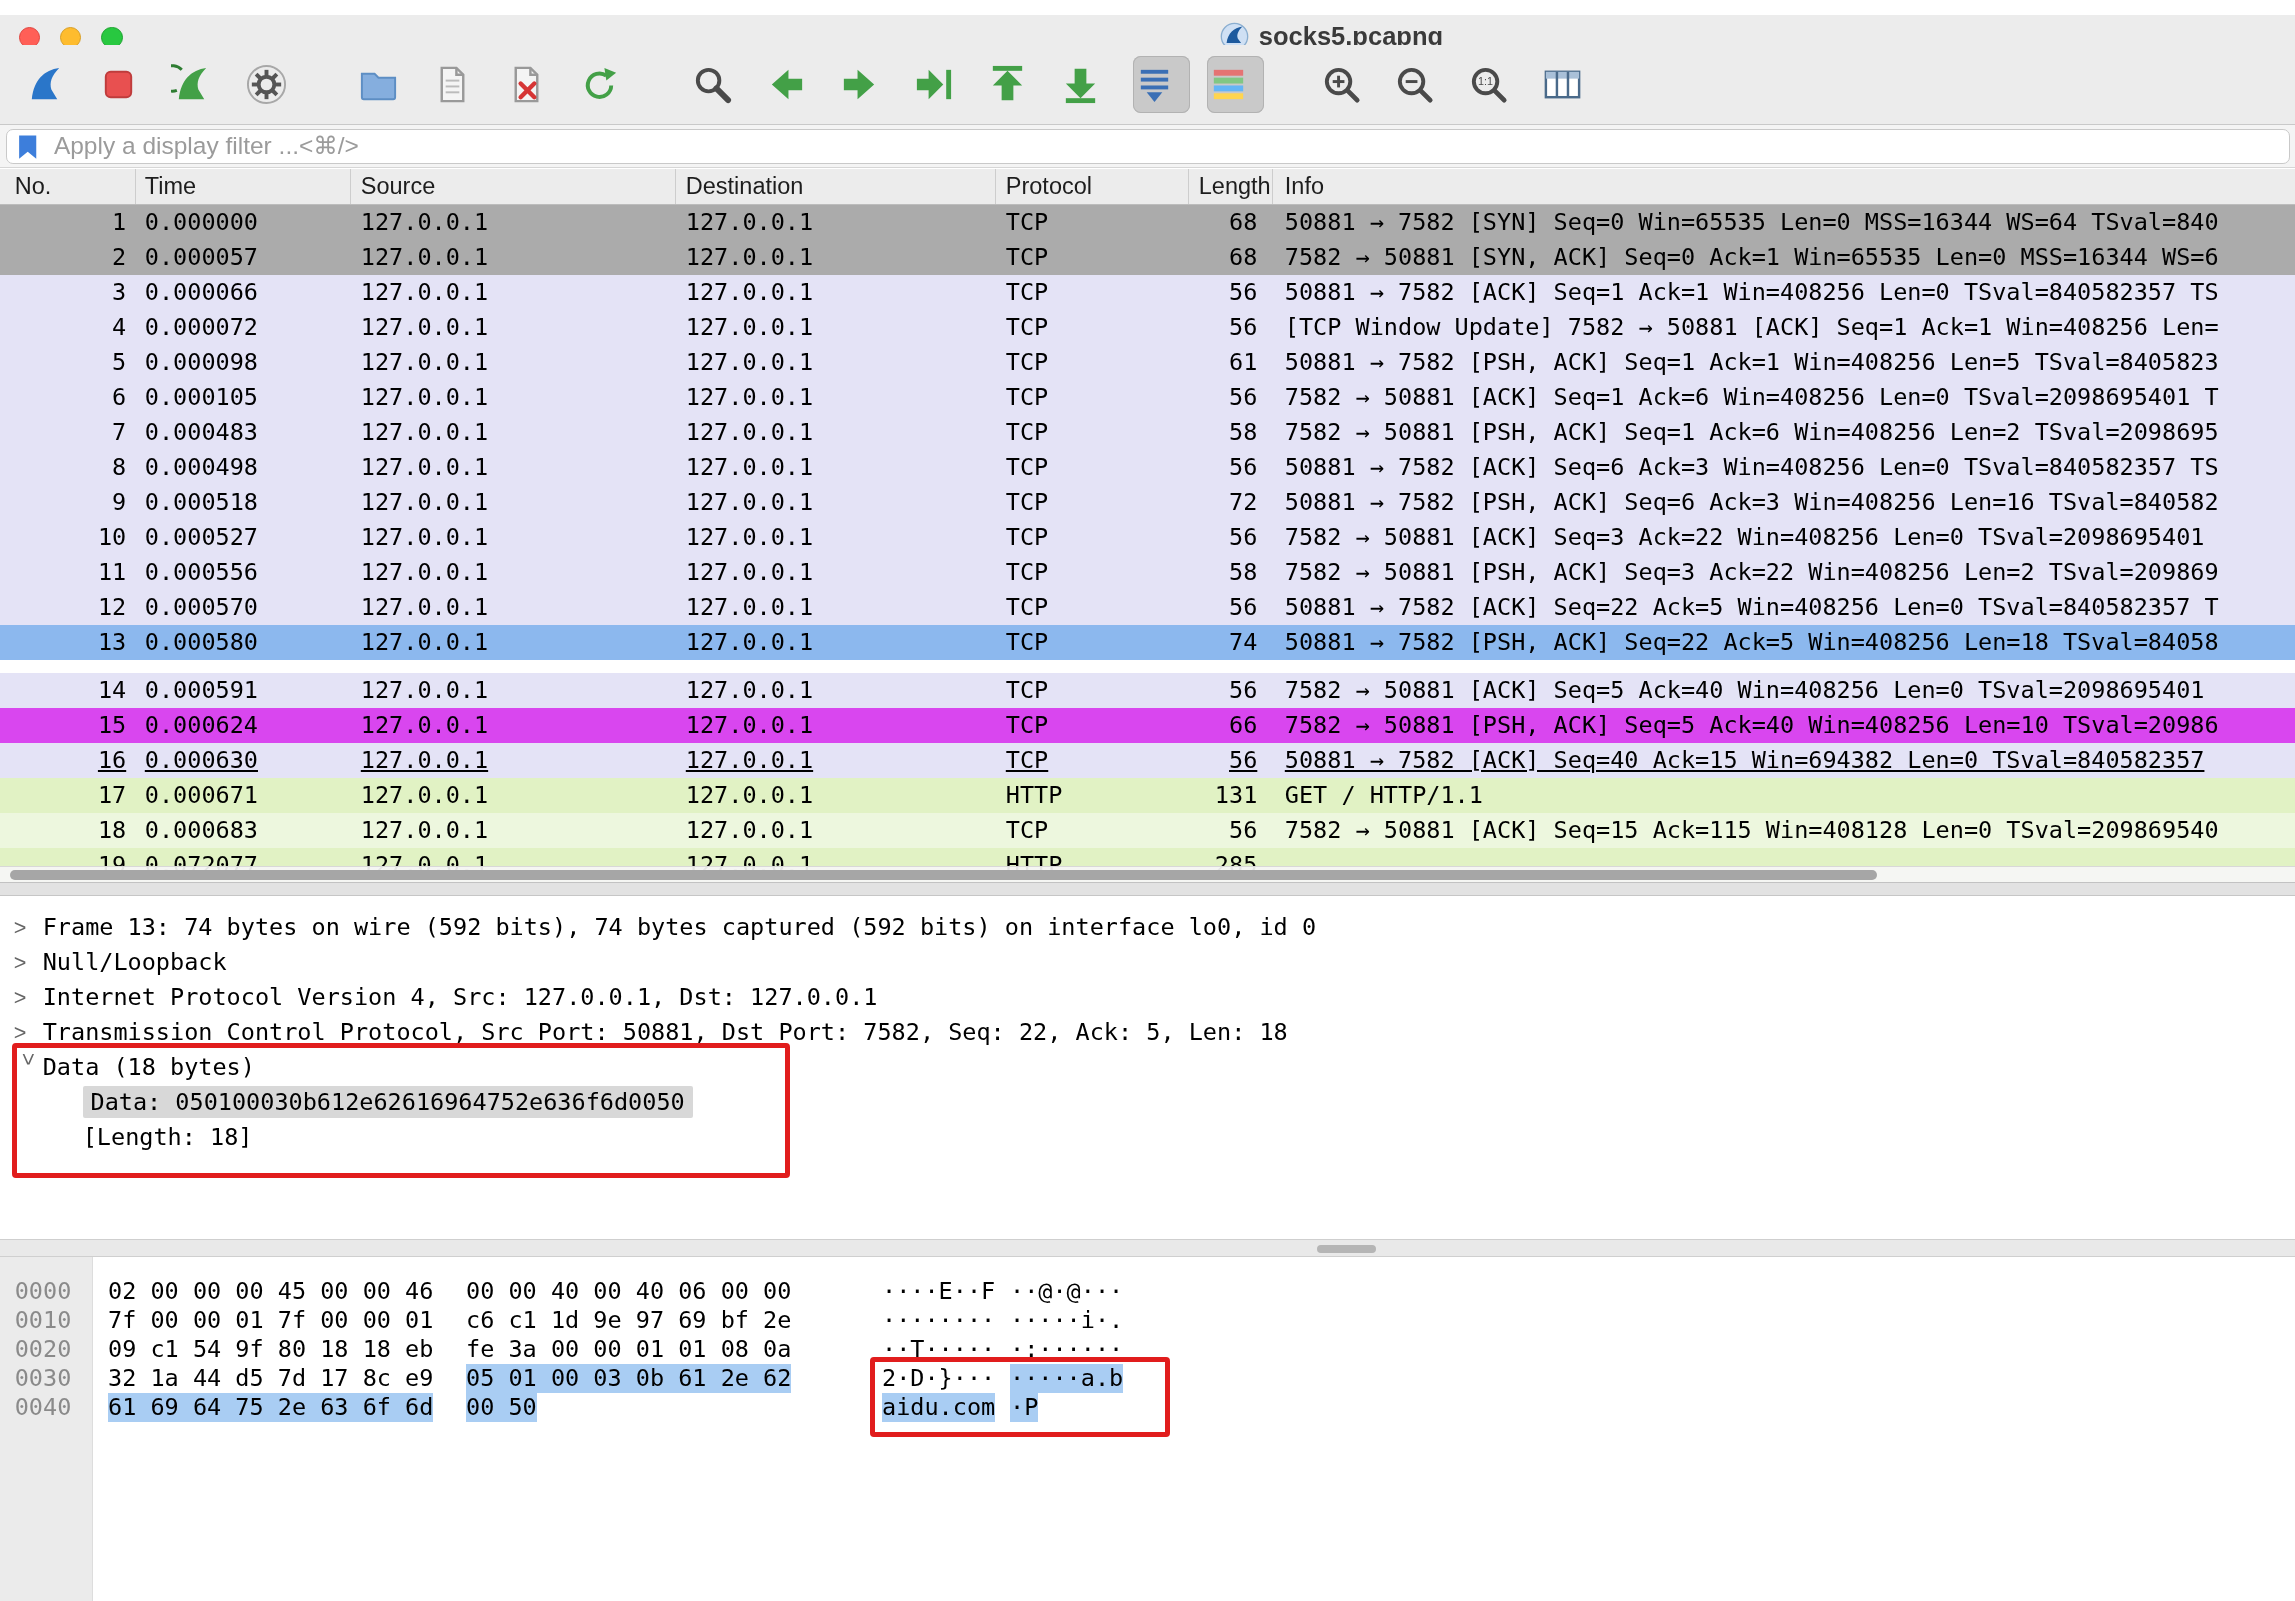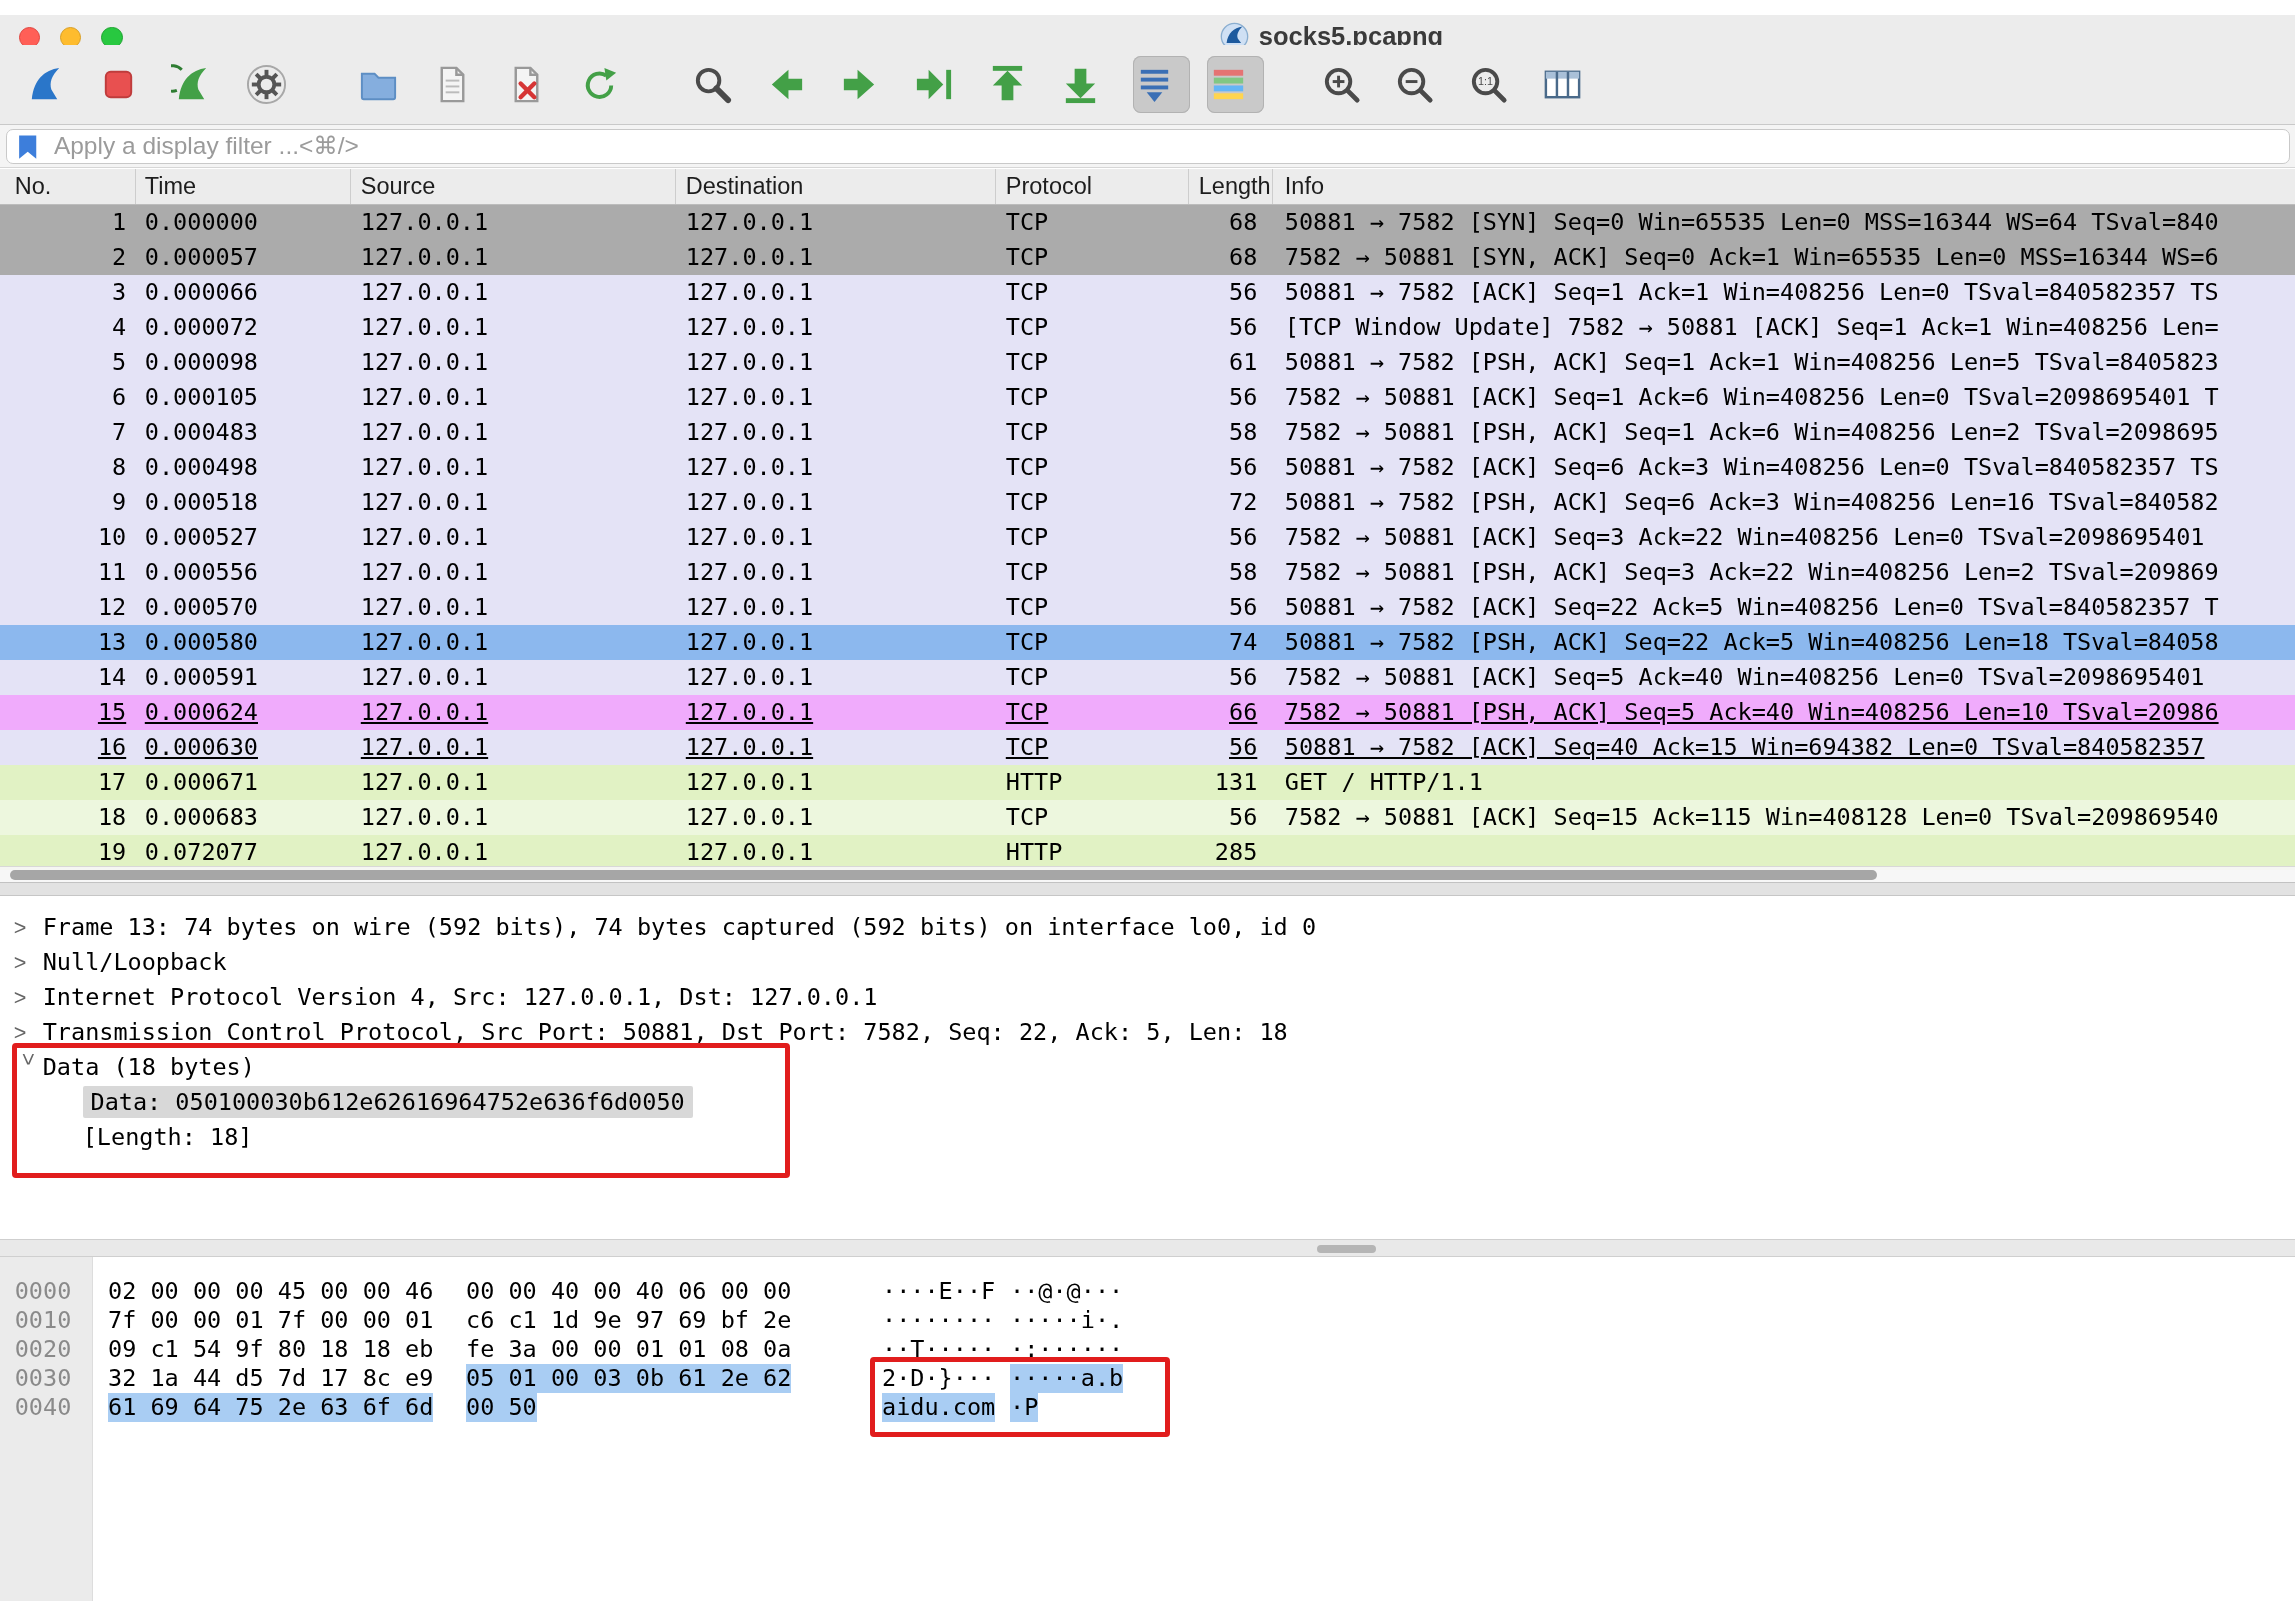--- a/index.html
+++ b/index.html
@@ -270,22 +270,22 @@
       <div class="prow" style="background: rgb(228, 227, 246);"><div class="c-no">4</div><div class="c-time">0.000072</div><div class="c-source">127.0.0.1</div><div class="c-destination">127.0.0.1</div><div class="c-protocol">TCP</div><div class="c-length">56</div><div class="c-info">[TCP Window Update] 7582 → 50881 [ACK] Seq=1 Ack=1 Win=408256 Len=</div></div>
       <div class="prow" style="background: rgb(228, 227, 246);"><div class="c-no">5</div><div class="c-time">0.000098</div><div class="c-source">127.0.0.1</div><div class="c-destination">127.0.0.1</div><div class="c-protocol">TCP</div><div class="c-length">61</div><div class="c-info">50881 → 7582 [PSH, ACK] Seq=1 Ack=1 Win=408256 Len=5 TSval=8405823</div></div>
       <div class="prow" style="background: rgb(228, 227, 246);"><div class="c-no">6</div><div class="c-time">0.000105</div><div class="c-source">127.0.0.1</div><div class="c-destination">127.0.0.1</div><div class="c-protocol">TCP</div><div class="c-length">56</div><div class="c-info">7582 → 50881 [ACK] Seq=1 Ack=6 Win=408256 Len=0 TSval=2098695401 T</div></div>
       <div class="prow" style="background: rgb(228, 227, 246);"><div class="c-no">7</div><div class="c-time">0.000483</div><div class="c-source">127.0.0.1</div><div class="c-destination">127.0.0.1</div><div class="c-protocol">TCP</div><div class="c-length">58</div><div class="c-info">7582 → 50881 [PSH, ACK] Seq=1 Ack=6 Win=408256 Len=2 TSval=2098695</div></div>
       <div class="prow" style="background: rgb(228, 227, 246);"><div class="c-no">8</div><div class="c-time">0.000498</div><div class="c-source">127.0.0.1</div><div class="c-destination">127.0.0.1</div><div class="c-protocol">TCP</div><div class="c-length">56</div><div class="c-info">50881 → 7582 [ACK] Seq=6 Ack=3 Win=408256 Len=0 TSval=840582357 TS</div></div>
       <div class="prow" style="background: rgb(228, 227, 246);"><div class="c-no">9</div><div class="c-time">0.000518</div><div class="c-source">127.0.0.1</div><div class="c-destination">127.0.0.1</div><div class="c-protocol">TCP</div><div class="c-length">72</div><div class="c-info">50881 → 7582 [PSH, ACK] Seq=6 Ack=3 Win=408256 Len=16 TSval=840582</div></div>
       <div class="prow" style="background: rgb(228, 227, 246);"><div class="c-no">10</div><div class="c-time">0.000527</div><div class="c-source">127.0.0.1</div><div class="c-destination">127.0.0.1</div><div class="c-protocol">TCP</div><div class="c-length">56</div><div class="c-info">7582 → 50881 [ACK] Seq=3 Ack=22 Win=408256 Len=0 TSval=2098695401</div></div>
       <div class="prow" style="background: rgb(228, 227, 246);"><div class="c-no">11</div><div class="c-time">0.000556</div><div class="c-source">127.0.0.1</div><div class="c-destination">127.0.0.1</div><div class="c-protocol">TCP</div><div class="c-length">58</div><div class="c-info">7582 → 50881 [PSH, ACK] Seq=3 Ack=22 Win=408256 Len=2 TSval=209869</div></div>
       <div class="prow" style="background: rgb(228, 227, 246);"><div class="c-no">12</div><div class="c-time">0.000570</div><div class="c-source">127.0.0.1</div><div class="c-destination">127.0.0.1</div><div class="c-protocol">TCP</div><div class="c-length">56</div><div class="c-info">50881 → 7582 [ACK] Seq=22 Ack=5 Win=408256 Len=0 TSval=840582357 T</div></div>
       <div class="prow" style="background: rgb(140, 184, 238);"><div class="c-no">13</div><div class="c-time">0.000580</div><div class="c-source">127.0.0.1</div><div class="c-destination">127.0.0.1</div><div class="c-protocol">TCP</div><div class="c-length">74</div><div class="c-info">50881 → 7582 [PSH, ACK] Seq=22 Ack=5 Win=408256 Len=18 TSval=84058</div></div>
-      <div class="prow" style="background: rgb(228, 227, 246);"><div class="c-no">14</div><div class="c-time">0.000591</div><div class="c-source">127.0.0.1</div><div class="c-destination">127.0.0.1</div><div class="c-protocol">TCP</div><div class="c-length">56</div><div class="c-info">7582 → 50881 [ACK] Seq=5 Ack=40 Win=408256 Len=0 TSval=2098695401</div></div>
-      <div class="prow" style="background: #f0abfc; text-decoration: underline;"><div class="c-no">15</div><div class="c-time">0.000624</div><div class="c-source">127.0.0.1</div><div class="c-destination">127.0.0.1</div><div class="c-protocol">TCP</div><div class="c-length">66</div><div class="c-info">7582 → 50881 [PSH, ACK] Seq=5 Ack=40 Win=408256 Len=10 TSval=20986</div></div>
+      <div class="prow" style="background: rgb(228, 227, 246); margin-top: 13px;"><div class="c-no">14</div><div class="c-time">0.000591</div><div class="c-source">127.0.0.1</div><div class="c-destination">127.0.0.1</div><div class="c-protocol">TCP</div><div class="c-length">56</div><div class="c-info">7582 → 50881 [ACK] Seq=5 Ack=40 Win=408256 Len=0 TSval=2098695401</div></div>
+      <div class="prow" style="background: #d946ef;"><div class="c-no">15</div><div class="c-time">0.000624</div><div class="c-source">127.0.0.1</div><div class="c-destination">127.0.0.1</div><div class="c-protocol">TCP</div><div class="c-length">66</div><div class="c-info">7582 → 50881 [PSH, ACK] Seq=5 Ack=40 Win=408256 Len=10 TSval=20986</div></div>
       <div class="prow" style="background: rgb(228, 227, 246); text-decoration: underline;"><div class="c-no">16</div><div class="c-time">0.000630</div><div class="c-source">127.0.0.1</div><div class="c-destination">127.0.0.1</div><div class="c-protocol">TCP</div><div class="c-length">56</div><div class="c-info">50881 → 7582 [ACK] Seq=40 Ack=15 Win=694382 Len=0 TSval=840582357</div></div>
       <div class="prow" style="background: rgb(225, 242, 196);"><div class="c-no">17</div><div class="c-time">0.000671</div><div class="c-source">127.0.0.1</div><div class="c-destination">127.0.0.1</div><div class="c-protocol">HTTP</div><div class="c-length">131</div><div class="c-info">GET / HTTP/1.1</div></div>
       <div class="prow" style="background: rgb(237, 247, 222);"><div class="c-no">18</div><div class="c-time">0.000683</div><div class="c-source">127.0.0.1</div><div class="c-destination">127.0.0.1</div><div class="c-protocol">TCP</div><div class="c-length">56</div><div class="c-info">7582 → 50881 [ACK] Seq=15 Ack=115 Win=408128 Len=0 TSval=209869540</div></div>
       <div class="prow" style="background: rgb(225, 242, 196);"><div class="c-no">19</div><div class="c-time">0.072077</div><div class="c-source">127.0.0.1</div><div class="c-destination">127.0.0.1</div><div class="c-protocol">HTTP</div><div class="c-length">285</div></div>
     </div>
 
   <div class="hscroll">
     <div class="hthumb"></div>
   </div>
 

